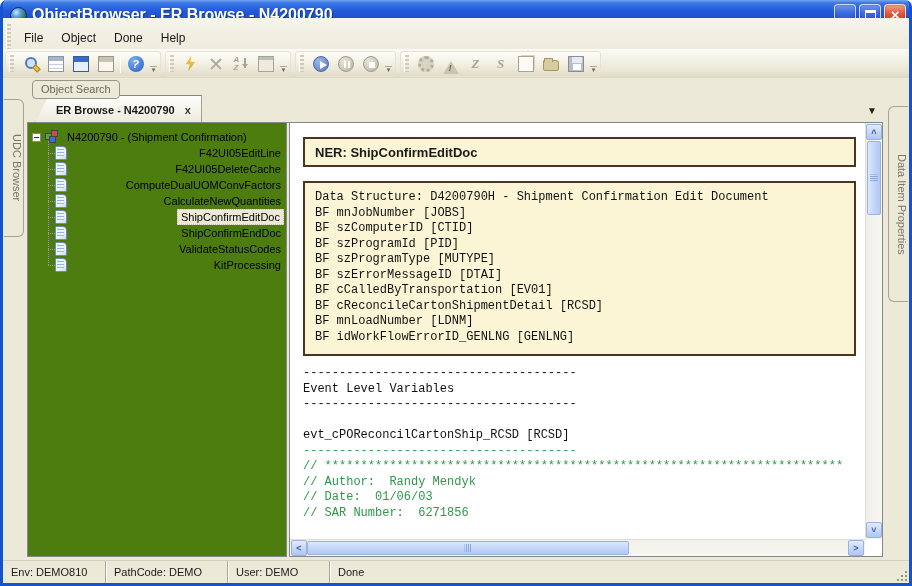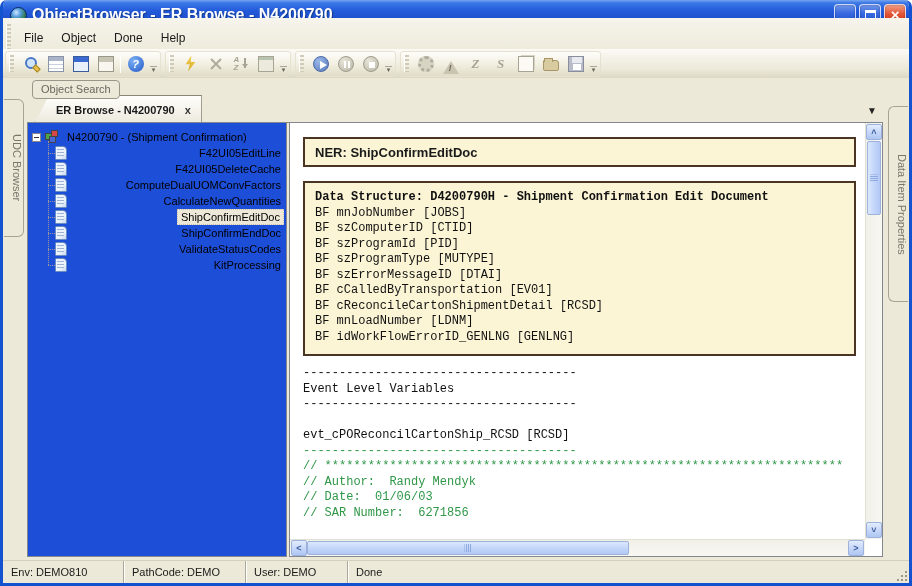--- a/index.html
+++ b/index.html
@@ -118,21 +118,21 @@
     background:linear-gradient(180deg,#fefefc,#ece9dc);
     border:1px solid #8a8678; border-bottom:none;
     clip-path:polygon(14px 0, 100% 0, 100% 100%, 0 100%);
     display:flex; align-items:center; font-size:11px; font-weight:bold; color:#1a1a1a; }
   .doc-tab .closex{ margin-left:10px; font-weight:bold; font-size:11px; color:#333; cursor:default; }
   .tab-dropdown{ position:absolute; right:4px; top:3px; font-size:10px; color:#222; }
   .strip-line{ position:absolute; left:0; right:0; bottom:0; height:1px; background:#8a8678; }
 
   
   .tree-panel{ position:absolute; left:24px; top:122px; width:260px; height:435px;
-    background:#1d4ed8; border:1px solid #828790; overflow:hidden; font-size:11px; padding:6px 2px; }
+    background:#4d7c0f; border:1px solid #828790; overflow:hidden; font-size:11px; padding:6px 2px; }
   .tree-row{ display:flex; align-items:center; height:16px; white-space:nowrap; }
   .expander{ width:9px; height:9px; border:1px solid #888; background:#fff; position:relative;
     margin:0 3px 0 2px; flex:none; }
   .expander::before{ content:""; position:absolute; left:1px; top:3px; width:5px; height:1px; background:#333; }
   .cubes{ width:16px; height:15px; position:relative; margin-right:4px; flex:none; }
   .cubes i{ position:absolute; width:7px; height:7px; border:1px solid #444; }
   .cubes .c1{ left:1px; top:3px; background:#4aa84a; }
   .cubes .c2{ left:7px; top:0; background:#d84848; }
   .cubes .c3{ left:5px; top:6px; background:#4868d8; }
   .tree-children{ position:relative; margin-left:7px; }
@@ -151,21 +151,21 @@
   
   .content-panel{ position:absolute; left:286px; top:122px; width:594px; height:435px;
     background:#fff; border:1px solid #828790; }
   .er-content{ position:absolute; left:1px; top:0; right:17px; bottom:17px; overflow:hidden;
     font-family:"Liberation Mono", monospace; font-size:12px; color:#111; padding:0 9px 0 12px; }
   .er-box{ border:2px solid #4a3423; background:#FBF5D5; }
   .ner-box{ margin-top:14px; height:30px; display:flex; align-items:center; padding:0 10px; }
   .ner-title{ font-family:"Liberation Sans", sans-serif; font-weight:bold; font-size:13px; color:#1a1a1a; }
   .ds-box{ margin-top:14px; padding:7px 10px 9px 10px; }
   .er-line{ line-height:15.5px; white-space:pre; }
-  .er-line.bold{ font-weight:bold; }
+  .er-line.bold{ font-weight:normal; }
   .er-body{ margin-top:10px; }
   .er-line.green{ color:#2f9748; }
 
   
   .vscroll{ position:absolute; top:0; right:0; width:17px; bottom:17px;
     background:linear-gradient(90deg,#f0efe8,#f8f7f2); border-left:1px solid #e2e0d4; }
   .hscroll{ position:absolute; left:0; right:17px; bottom:0; height:17px;
     background:linear-gradient(180deg,#f0efe8,#f8f7f2); border-top:1px solid #e2e0d4; }
   .sb-btn{ position:absolute; width:16px; height:16px; border-radius:2px;
     background:linear-gradient(180deg,#e2ecfd,#c2d4f8 60%,#aec6f2);
@@ -184,21 +184,21 @@
     background:repeating-linear-gradient(180deg,#8faade 0 1px, transparent 1px 2px); }
   .hscroll .thumb-grip{ width:7px; height:8px;
     background:repeating-linear-gradient(90deg,#8faade 0 1px, transparent 1px 2px); }
 
   
   .statusbar{ position:absolute; left:0; right:0; bottom:0; height:23px;
     background:#ECE9D8; border-top:1px solid #d4d0bc; display:flex; align-items:stretch;
     font-size:11px; color:#1a1a1a; }
   .status-panel{ display:flex; align-items:center; padding:0 8px;
     border-right:1px solid #aca899; box-shadow:1px 0 0 #fff; }
-  .status-panel.p1{ width:121px; } .status-panel.p2{ width:122px; } .status-panel.p3{ width:102px; }
+  .status-panel.p1{ width:103px; } .status-panel.p2{ width:122px; } .status-panel.p3{ width:102px; }
   .status-panel.p4{ flex:1; border-right:none; box-shadow:none; }
   .resize-grip{ width:14px; height:14px; align-self:flex-end; margin:0 1px 1px 0; position:relative; }
   .resize-grip::before{ content:""; position:absolute; right:1px; bottom:1px; width:2px; height:2px;
     background:#9a968a;
     box-shadow:-4px 0 #9a968a,-8px 0 #9a968a, 0 -4px #9a968a,-4px -4px #9a968a, 0 -8px #9a968a; }
 </style>
 </head>
 <body>
 
 <div class="window">

